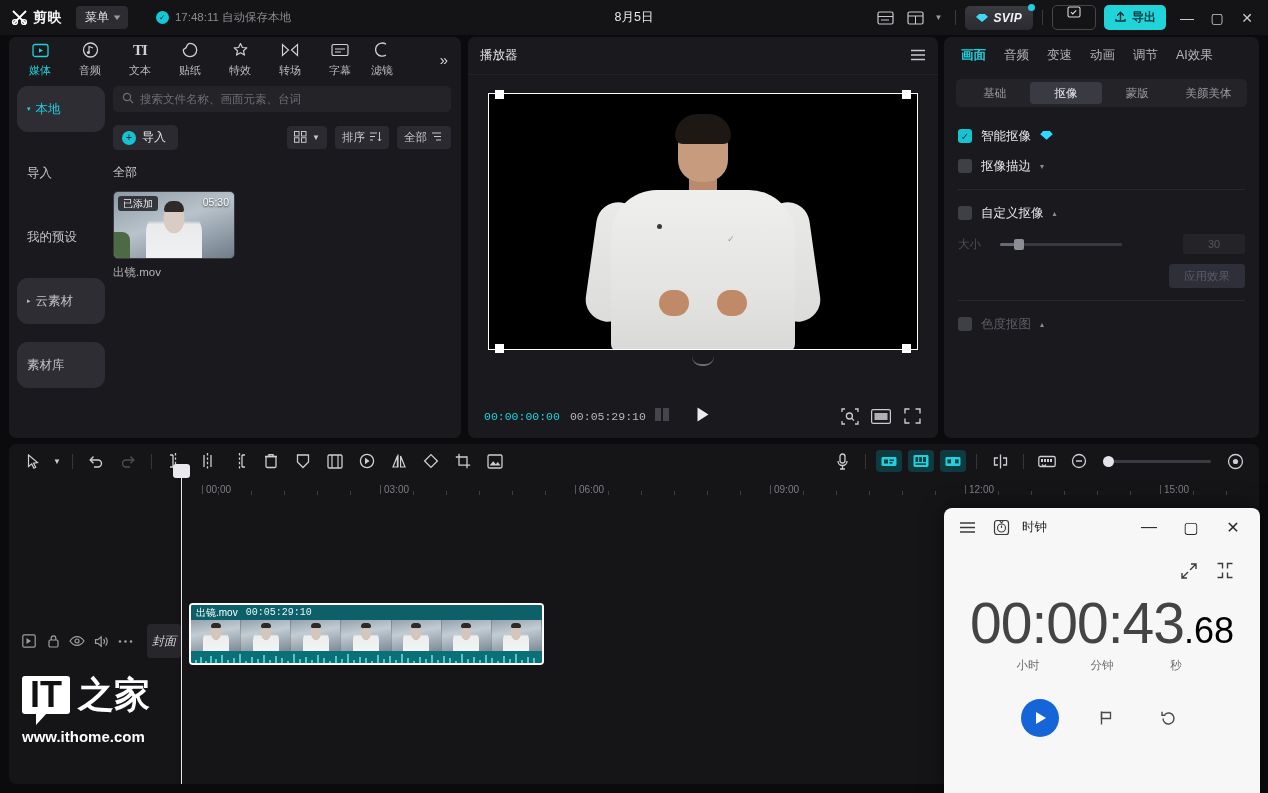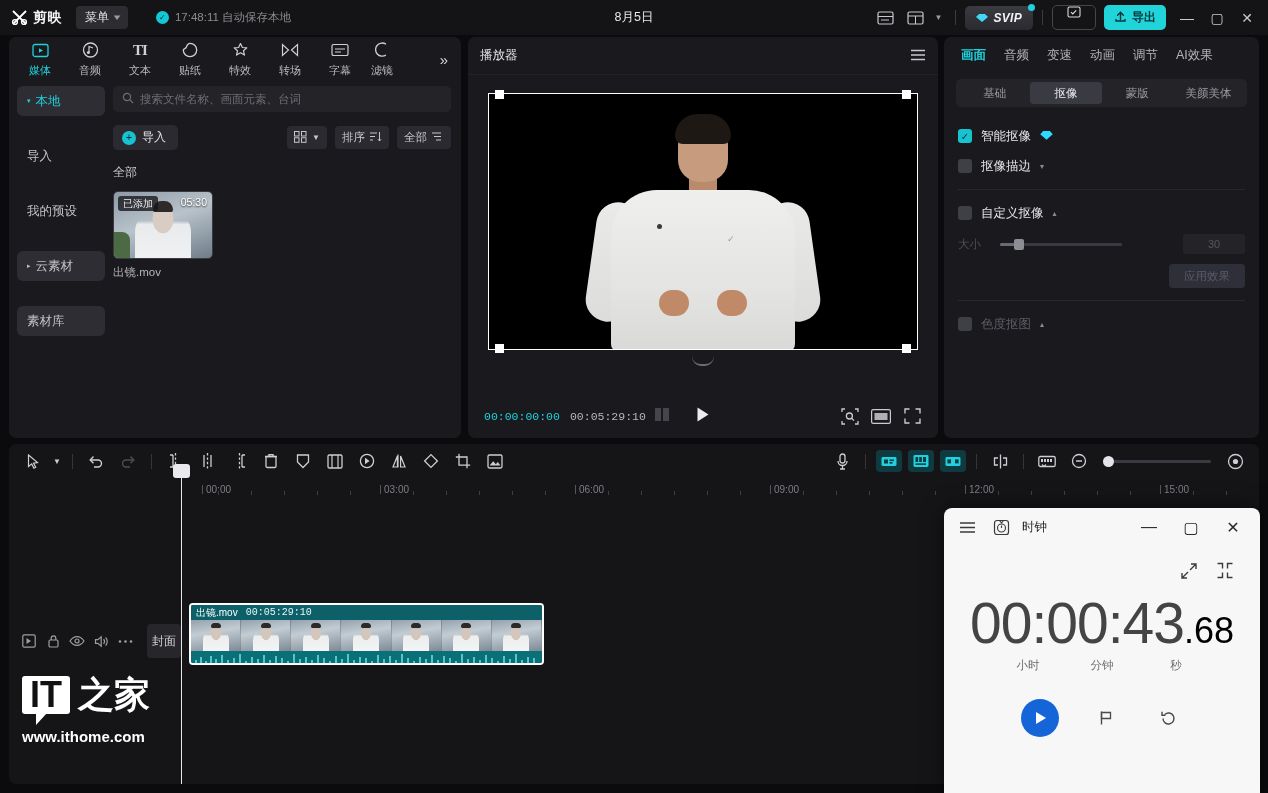--- a/index.html
+++ b/index.html
@@ -84,21 +84,21 @@
   .tab.active .lb { color: #1fd2dd; }
   .tab.active .ic { color: #1fd2dd; }
   .tab-more {
     position: absolute; right: 6px; top: 12px; width: 22px; height: 20px;
     display: flex; align-items: center; justify-content: center;
     color: #d6d6db; font-size: 15px; cursor: pointer;
   }
   .left-body { display: flex; height: 357px; }
   .side-nav { width: 96px; padding: 5px 0 0 8px; }
   .side-item {
-    height: 30px; margin-bottom: 25px; border-radius: 6px;
+    height: 46px; margin-bottom: 18px; border-radius: 11px;
     display: flex; align-items: center; padding-left: 10px;
     font-size: 12.5px; color: #c3c3c9; cursor: pointer;
   }
   .side-item.sel { background: #2d2d33; color: #1fd2dd; }
   .side-item.grp { background: #2d2d33; }
   .side-caret { font-size: 7px; margin-right: 5px; color: #1fd2dd; }
   .side-caret.gray { color: #b9b9bf; }
   .content-col { flex: 1; padding: 5px 10px 0 8px; }
   .search-box {
     height: 26px; background: #242428; border-radius: 5px;
@@ -117,21 +117,21 @@
   }
   .tool-right { margin-left: auto; display: flex; align-items: center; gap: 8px; }
   .pill {
     height: 23px; padding: 0 7px; border-radius: 4px; background: #2a2a30;
     display: flex; align-items: center; gap: 5px; font-size: 11.5px; color: #c6c6cc; cursor: pointer;
   }
   .group-label { margin-top: 14px; font-size: 12px; color: #c9c9cf; }
   .media-grid { margin-top: 10px; display: flex; gap: 10px; }
   .media-card { width: 122px; cursor: pointer; }
   .media-thumb {
-    width: 100px; height: 68px; border-radius: 5px; overflow: hidden; position: relative;
+    width: 122px; height: 68px; border-radius: 5px; overflow: hidden; position: relative;
     background: linear-gradient(160deg,#8d9aa6 0%,#b9c3cb 45%,#6f7d89 100%);
     border: 1px solid #3a3a40;
   }
   .thumb-person {
     position: absolute; left: 50%; bottom: 0; transform: translateX(-50%);
     width: 56px; height: 48px;
     background: radial-gradient(ellipse at 50% 18%, #d9ccc2 0 26%, rgba(0,0,0,0) 27%),
                 linear-gradient(180deg, rgba(0,0,0,0) 22%, #e9eaec 30%, #f0f1f3 100%);
     border-radius: 22px 22px 0 0;
   }
@@ -309,21 +309,21 @@
     position: absolute; left: -8px; top: -10px; width: 17px; height: 14px;
     background: #eaeaee; border-radius: 3px;
   }
   .track-controls {
     position: absolute; left: 8px; top: 186px; display: flex; align-items: center; gap: 0px;
   }
   .trk-ic { width: 24px; height: 22px; display: flex; align-items: center; justify-content: center; color: #9d9da4; cursor: pointer; }
   .cover-btn {
     position: absolute; left: 138px; top: 180px; width: 34px; height: 34px;
     background: #26262b; border-radius: 4px; display: flex; align-items: center; justify-content: center;
-    font-size: 12px; color: #d2d2d8; cursor: pointer;
+    font-size: 12px; color: #d2d2d8; cursor: pointer; font-style: italic;
   }
   .clip {
     position: absolute; left: 180px; top: 159px; width: 355px; height: 62px;
     border: 2px solid #ffffff; border-radius: 4px; overflow: hidden; background: #0c4a4f;
   }
   .clip-head {
     height: 15px; background: #0e6068; display: flex; align-items: center; padding-left: 5px; gap: 8px;
   }
   .clip-name { font-size: 10px; color: #ffffff; }
   .clip-dur { font-size: 10px; color: #e4f7f8; font-family: "Liberation Mono", monospace; }

